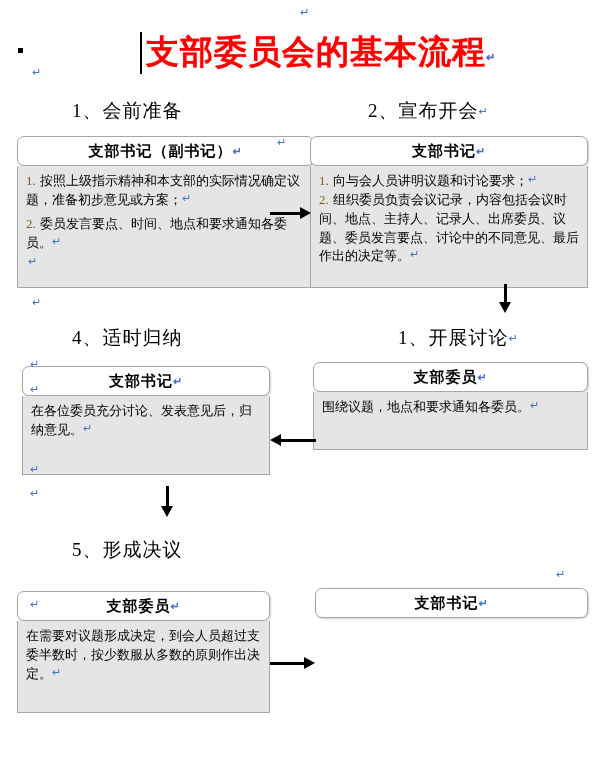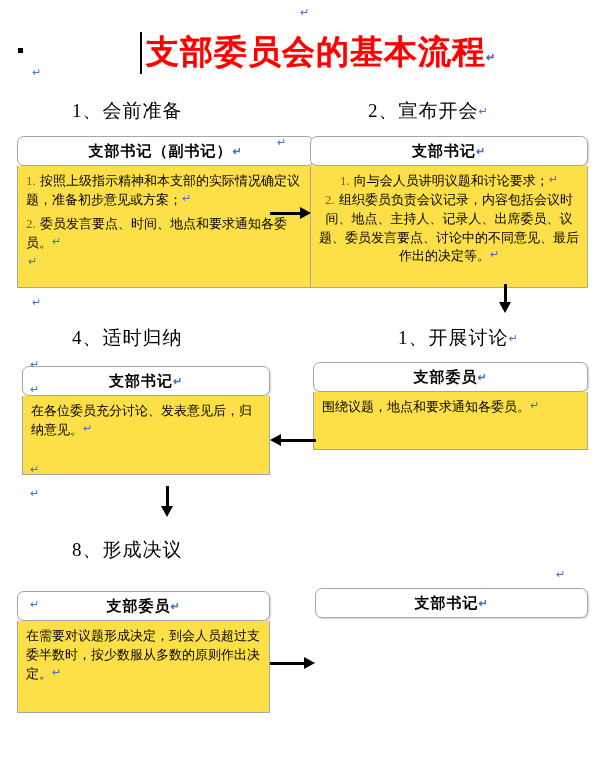--- a/index.html
+++ b/index.html
@@ -51,21 +51,21 @@
     font-size:15px;font-weight:bold;
     font-family:"Liberation Serif","DejaVu Serif",serif;
     letter-spacing:1px;
     display:flex;align-items:center;justify-content:center;
     position:relative;
   }
   .box-body{
     box-sizing:border-box;
     border:1px solid #a6a6a6;
     border-top:none;
-    background:#fde047;
+    background:#e5e5e5;
     padding:6px 8px 0 8px;
     font-size:13px;
     font-family:"DejaVu Sans","Liberation Sans",sans-serif;
     line-height:1.45;
     color:#000;
     position:relative;
   }
   .box-body p{margin:0 0 5px 0;}
   .box-body p:last-child{margin-bottom:0;}
   .num{color:#7c5f10;font-family:"Liberation Serif","DejaVu Serif",serif;font-weight:normal;}
@@ -91,42 +91,42 @@
   </div>
   <span class="mark" style="left:32px;top:66px;">↵</span>
   <span class="mark" style="left:300px;top:6px;">↵</span>
 
   <div class="step-head" style="left:72px;top:98px;">1、会前准备</div>
   <div class="step-head" style="left:368px;top:98px;"><span>2、宣布开会</span><span class="pilcrow">↵</span></div>
 
   <div class="step-head" style="left:72px;top:325px;">4、适时归纳</div>
   <div class="step-head" style="left:398px;top:325px;"><span>1、开展讨论</span><span class="pilcrow">↵</span></div>
 
-  <div class="step-head" style="left:72px;top:537px;">8、形成决议</div>
+  <div class="step-head" style="left:72px;top:537px;">5、形成决议</div>
 
   <div class="box" style="left:17px;top:136px;width:297px;">
     <div class="box-head" style="height:30px;">
       <span>支部书记（副书记）</span>
         <span class="pilcrow">↵</span>
     </div>
     <div class="box-body" style="height:122px;">
       <p><span class="num">1.</span> <span>按照上级指示精神和本支部的实际情况确定议题，准备初步意见或方案；</span><span class="pilcrow">↵</span></p>
       <p><span class="num">2.</span> <span>委员发言要点、时间、地点和要求通知各委员。</span><span class="pilcrow">↵</span></p>
     </div>
   </div>
   <span class="mark" style="left:277px;top:136px;">↵</span>
   <span class="mark faint" style="left:28px;top:255px;">↵</span>
   <span class="mark" style="left:32px;top:296px;">↵</span>
 
   <div class="box" style="left:310px;top:136px;width:278px;">
     <div class="box-head" style="height:30px;">
       <span>支部书记</span>
         <span class="pilcrow">↵</span>
     </div>
-    <div class="box-body" style="height:122px;text-align:center;">
+    <div class="box-body" style="height:122px;">
       <p style="margin-bottom:0;"><span class="num">1.</span> <span>向与会人员讲明议题和讨论要求；</span><span class="pilcrow">↵</span></p>
       <p><span class="num">2.</span> <span>组织委员负责会议记录，内容包括会议时间、地点、主持人、记录人、出席委员、议题、委员发言要点、讨论中的不同意见、最后作出的决定等。</span><span class="pilcrow">↵</span></p>
     </div>
   </div>
 
   <div class="arrow" style="left:270px;top:203px;width:42px;height:20px;">
     <div class="shaft-h" style="left:0;width:32px;"></div>
     <div class="head head-right" style="left:30px;top:4px;"></div>
   </div>
 

